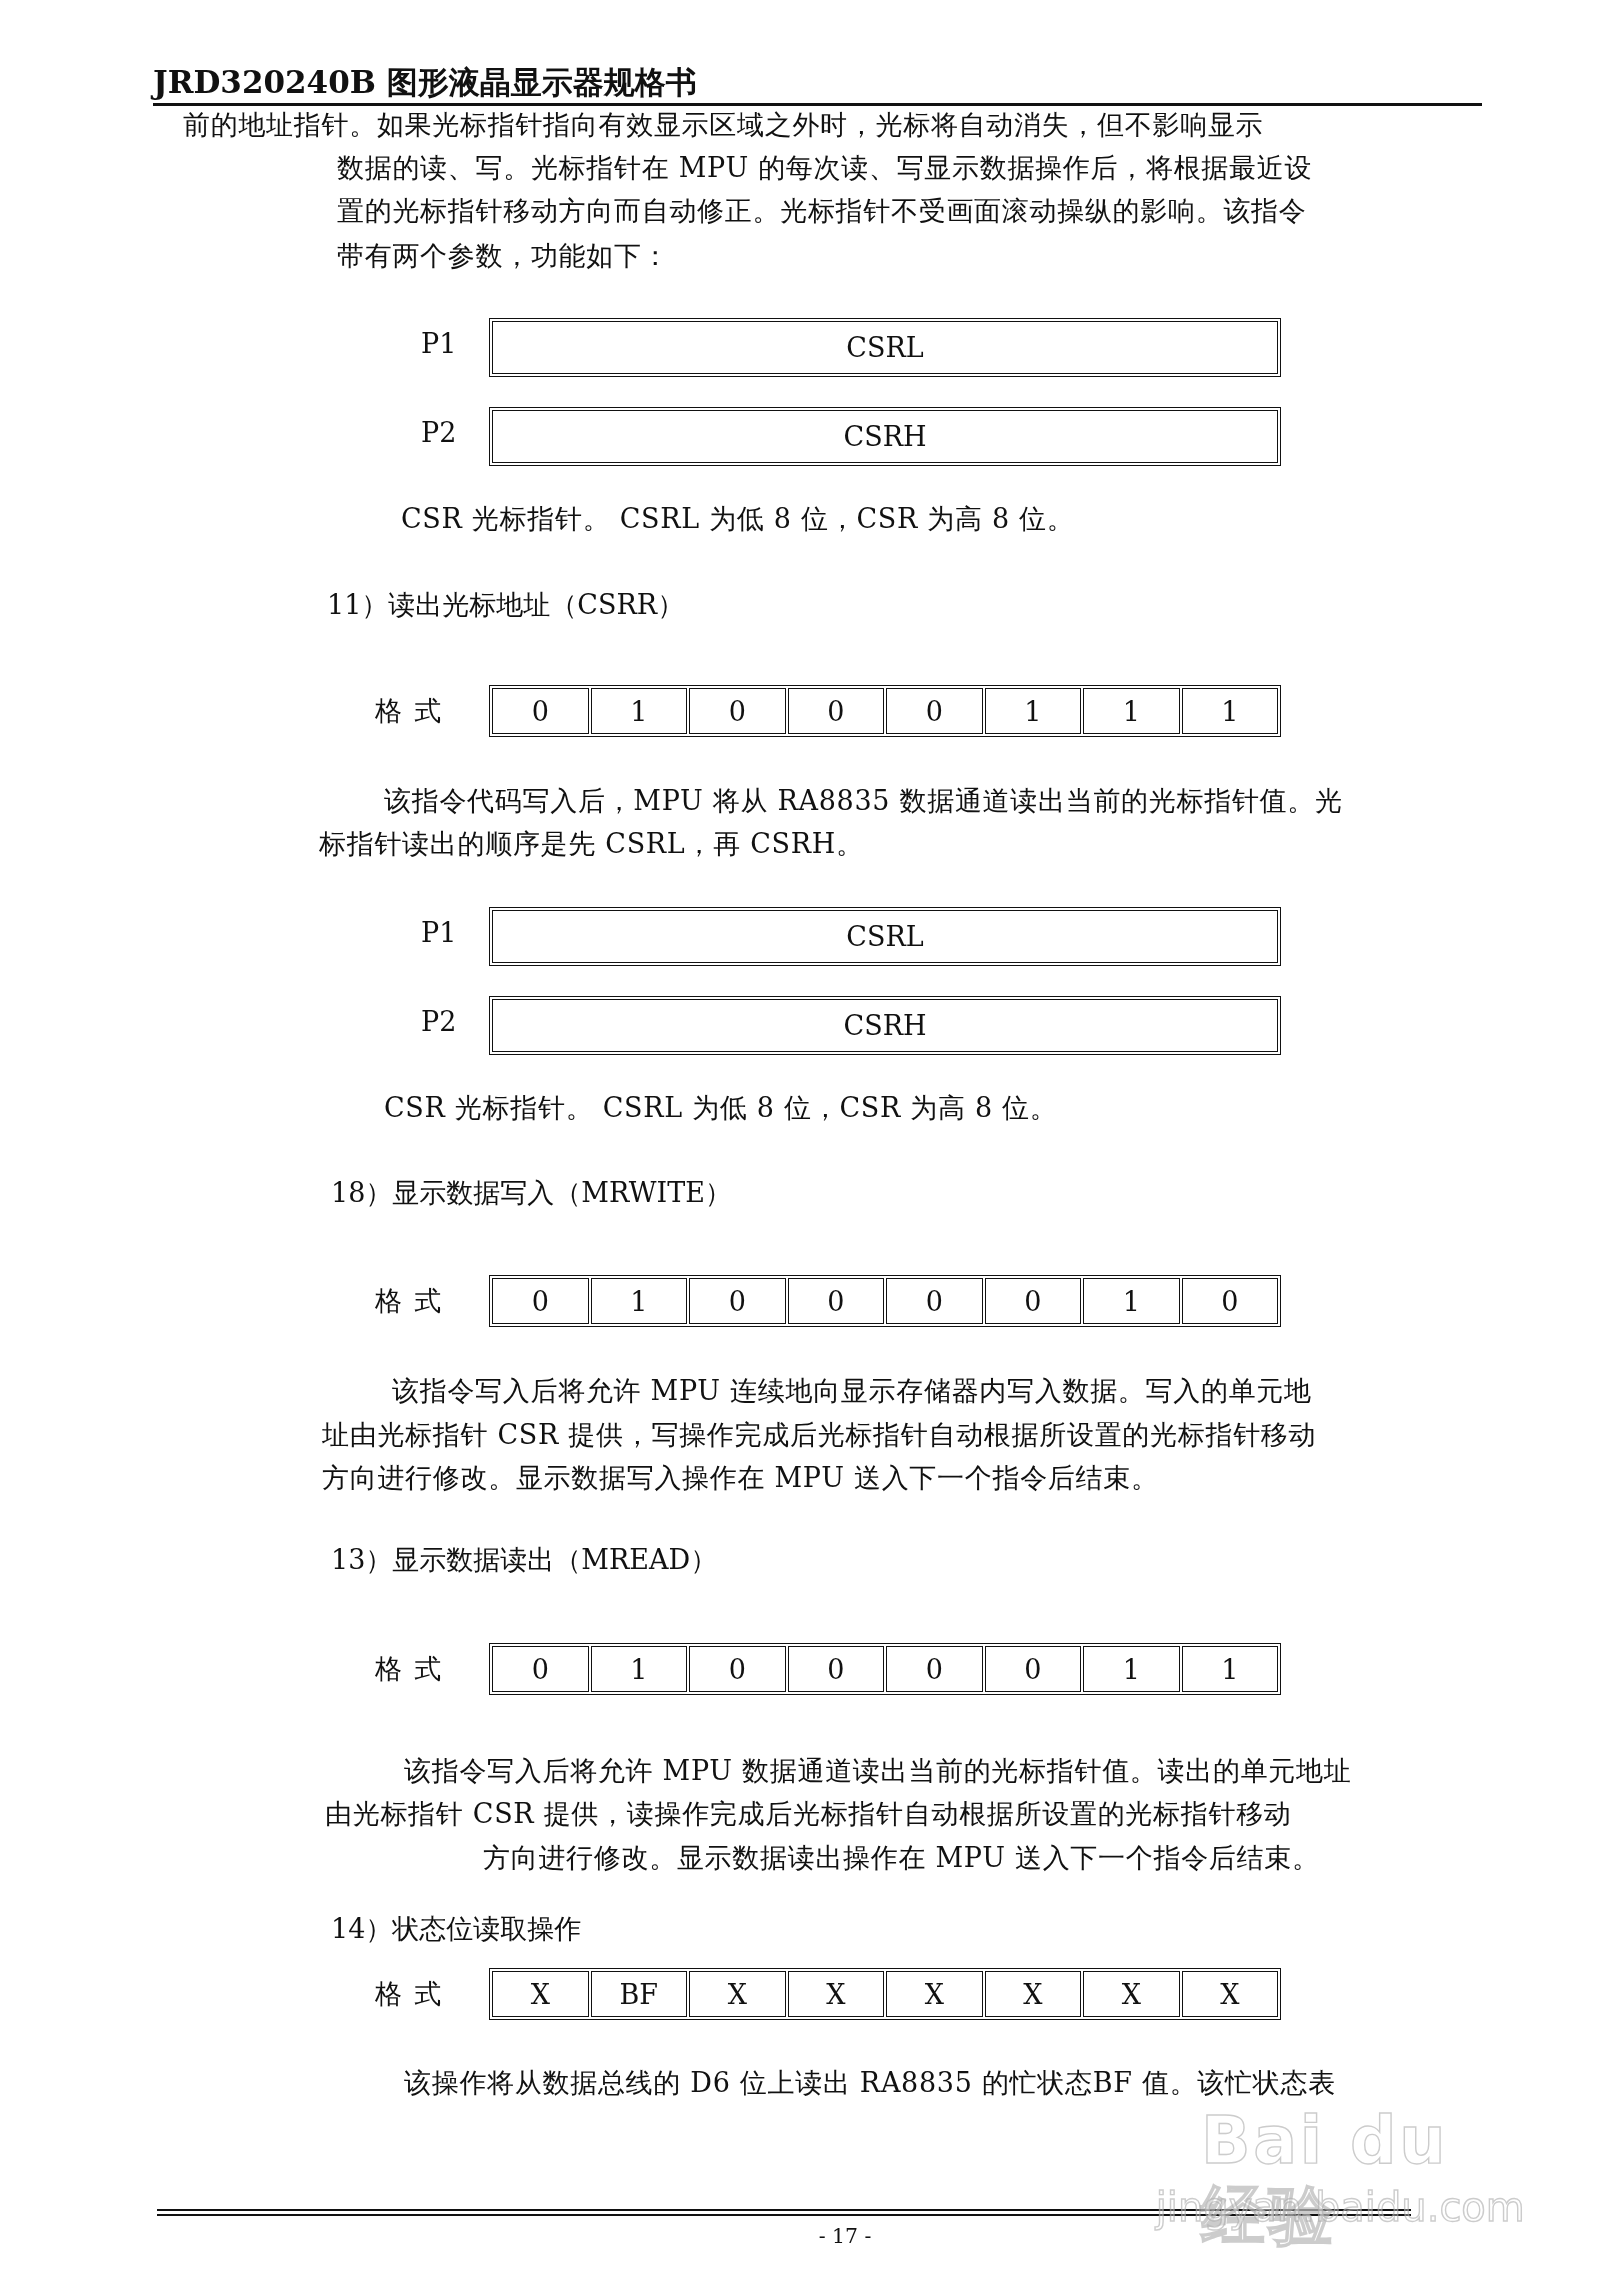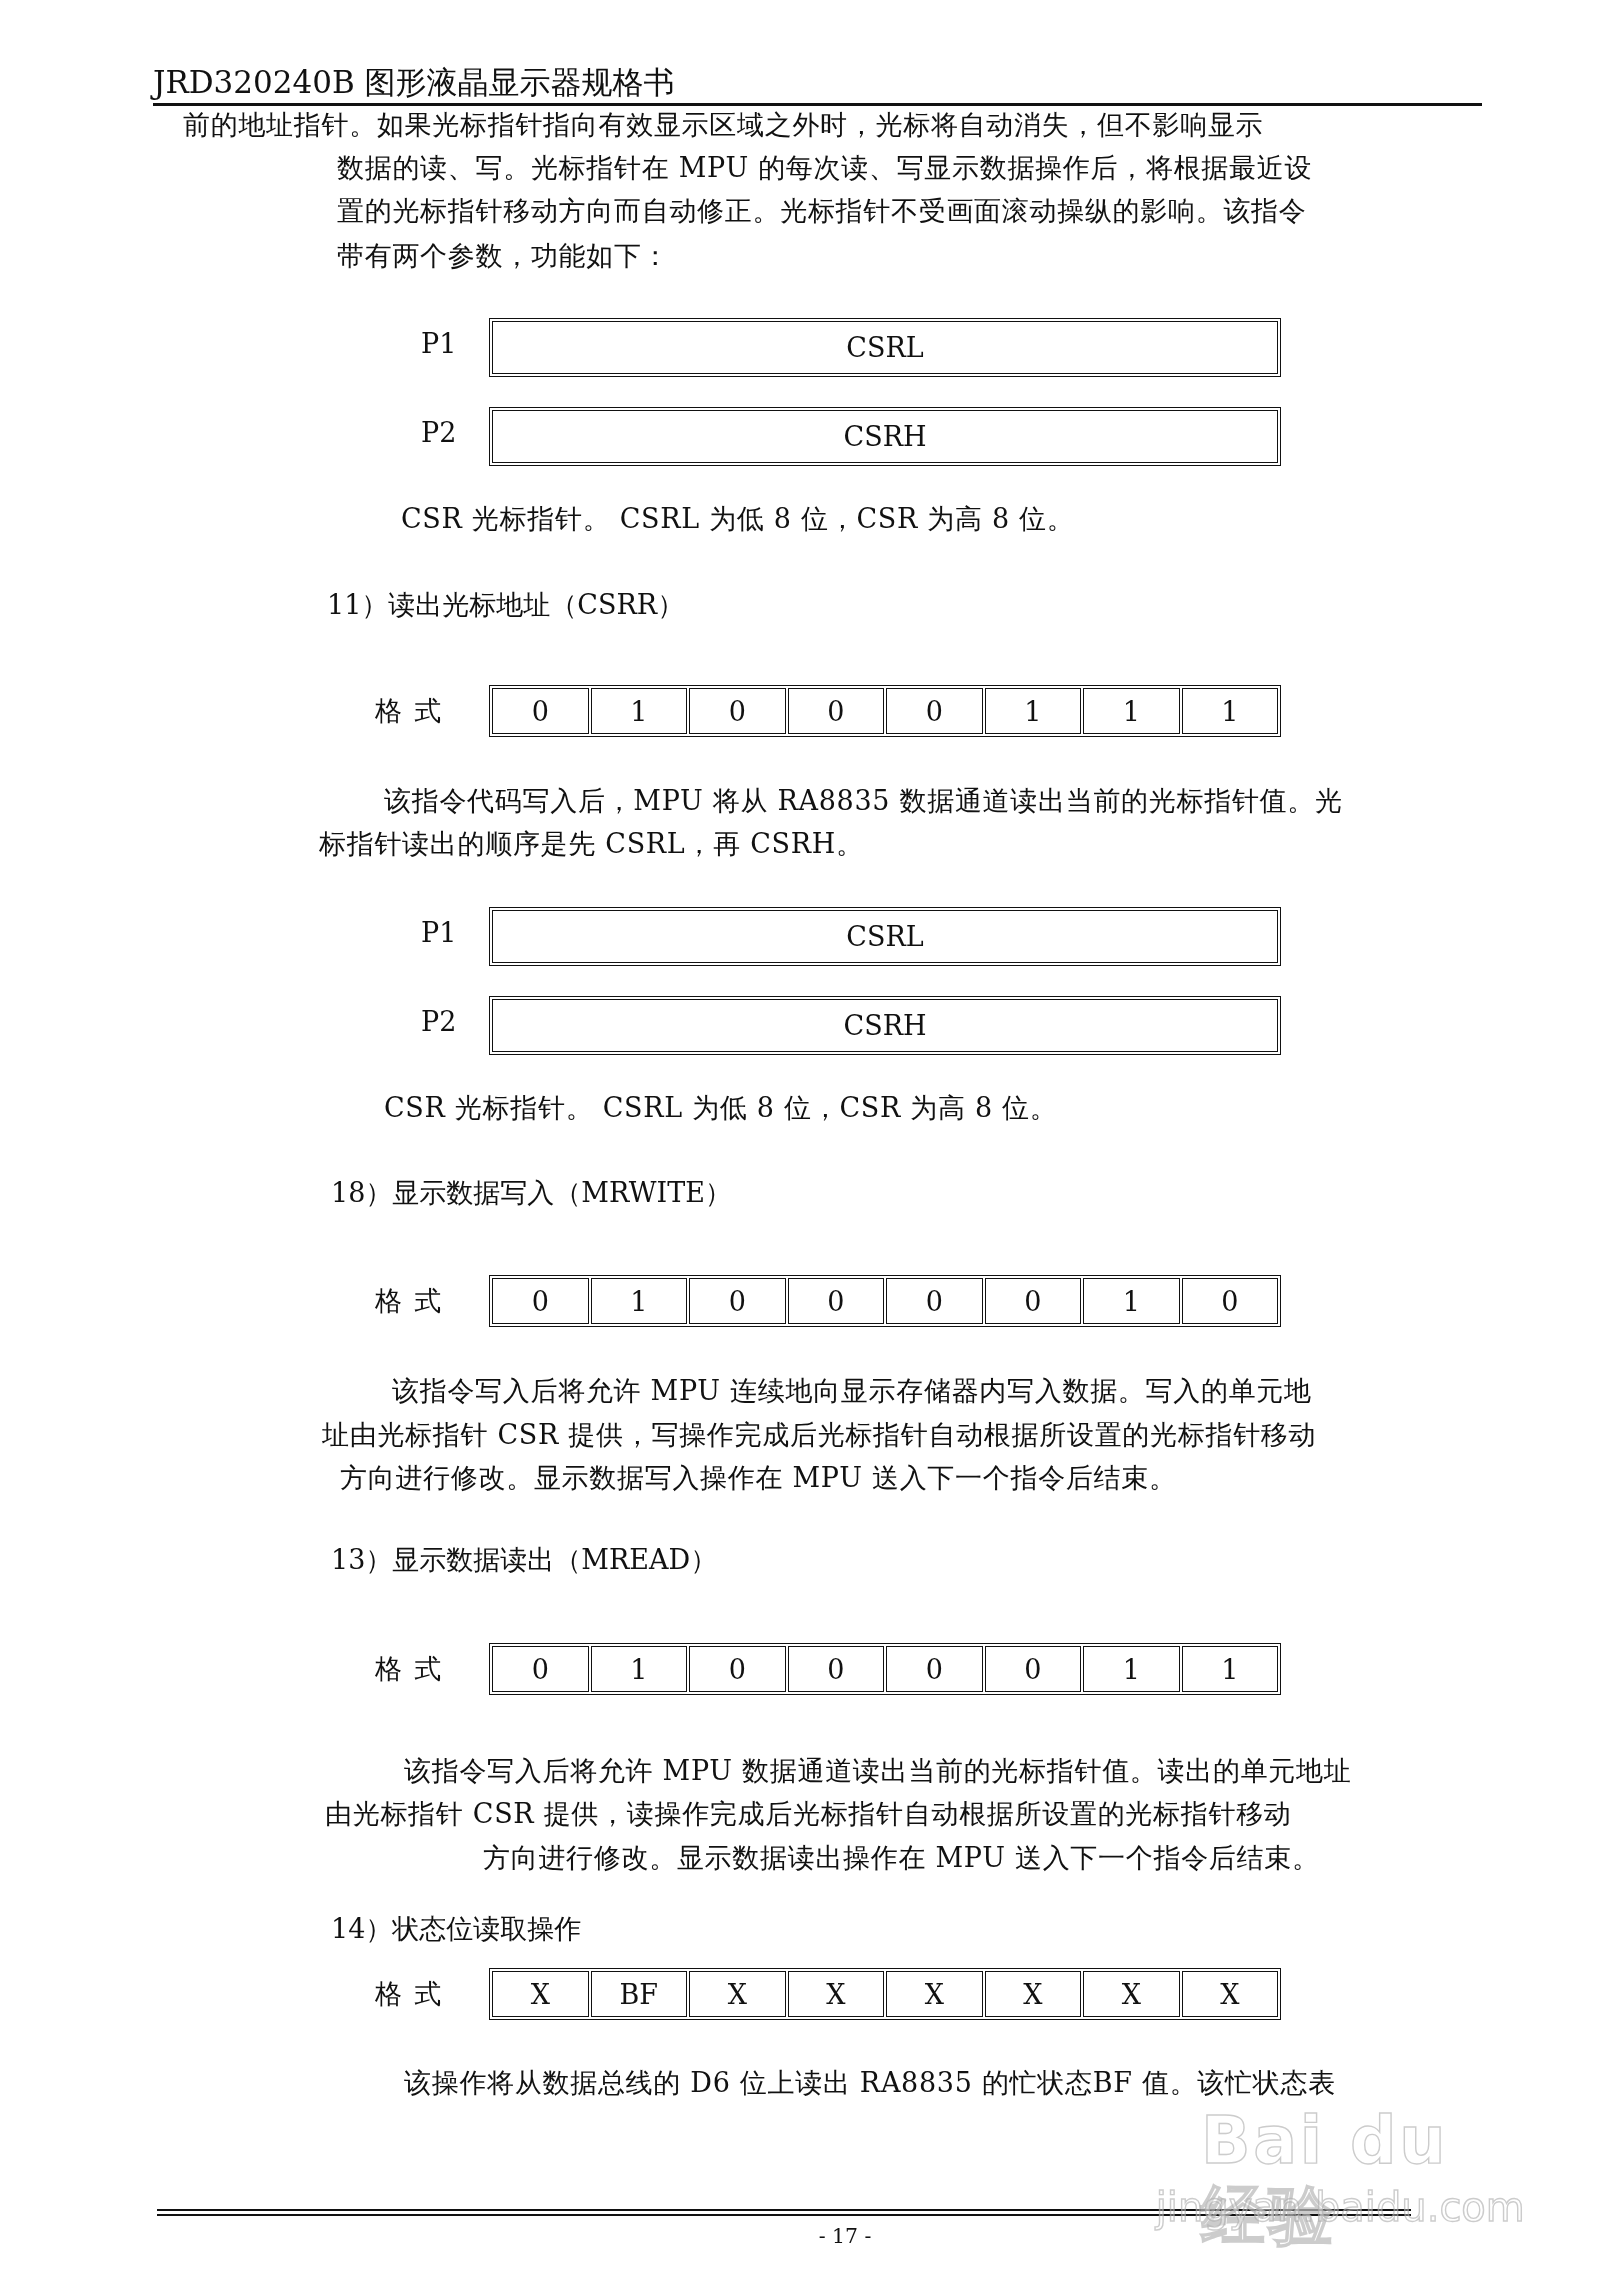--- a/index.html
+++ b/index.html
@@ -1,19 +1,19 @@
 <!DOCTYPE html>
 <html style="font-size:11px"><head>
 <meta charset="utf-8">
 <style>
   html, body { margin:0; padding:0; background:#ffffff; }
   body { width:1623px; height:2295px; position:relative; overflow:hidden;
          font-family:"DejaVu Serif","Liberation Serif",serif; color:#111; }
   .abs { position:absolute; white-space:nowrap; }
-  .header-title { left:153px; top:63px; font-size:31px; font-weight:normal; line-height:38px; }
+  .header-title { left:153px; top:63px; font-size:31px; font-weight:bold; line-height:38px; }
   .header-rule { left:153px; top:103px; width:1329px; height:2.7px; background:#111; }
   .txt { font-size:27px; line-height:33px; letter-spacing:0.7px; }
   .heading { font-size:27px; line-height:33px; }
   .dbox { position:absolute; left:489px; width:792px; height:59px; box-sizing:border-box;
           border:1.4px solid #111; padding:2px; }
   .dbox .inner { width:100%; height:100%; box-sizing:border-box; border:1.4px solid #111;
                  display:flex; align-items:center; justify-content:center; font-size:27px; }
   .plabel { position:absolute; left:421px; font-size:27px; line-height:51px; }
   .fmt-label { position:absolute; left:375px; font-size:27px; line-height:51px; letter-spacing:12.3px; }
   .bittable { position:absolute; left:489px; width:792px; height:52px; box-sizing:border-box;
@@ -82,21 +82,21 @@
   <div class="bit">1</div>
   <div class="bit">0</div>
   <div class="bit">0</div>
   <div class="bit">0</div>
   <div class="bit">0</div>
   <div class="bit">1</div>
   <div class="bit">0</div>
 </div>
 <div class="abs txt" style="left:392px; top:1374px;">该指令写入后将允许  MPU  连续地向显示存储器内写入数据。写入的单元地</div>
 <div class="abs txt" style="left:322px; top:1418px;">址由光标指针 CSR 提供，写操作完成后光标指针自动根据所设置的光标指针移动</div>
-<div class="abs txt" style="left:340px; top:1461px;text-align:right;">方向进行修改。显示数据写入操作在 MPU 送入下一个指令后结束。</div>
+<div class="abs txt" style="left:322px; top:1461px;text-align:right;">方向进行修改。显示数据写入操作在 MPU 送入下一个指令后结束。</div>
 
 <div class="abs heading" style="left:331px; top:1543px;">13）显示数据读出（MREAD）</div>
 <div class="fmt-label" style="top:1643px;">格式</div>
 <div class="bittable" style="top:1643px;">
   <div class="bit">0</div>
   <div class="bit">1</div>
   <div class="bit">0</div>
   <div class="bit">0</div>
   <div class="bit">0</div>
   <div class="bit">0</div>

